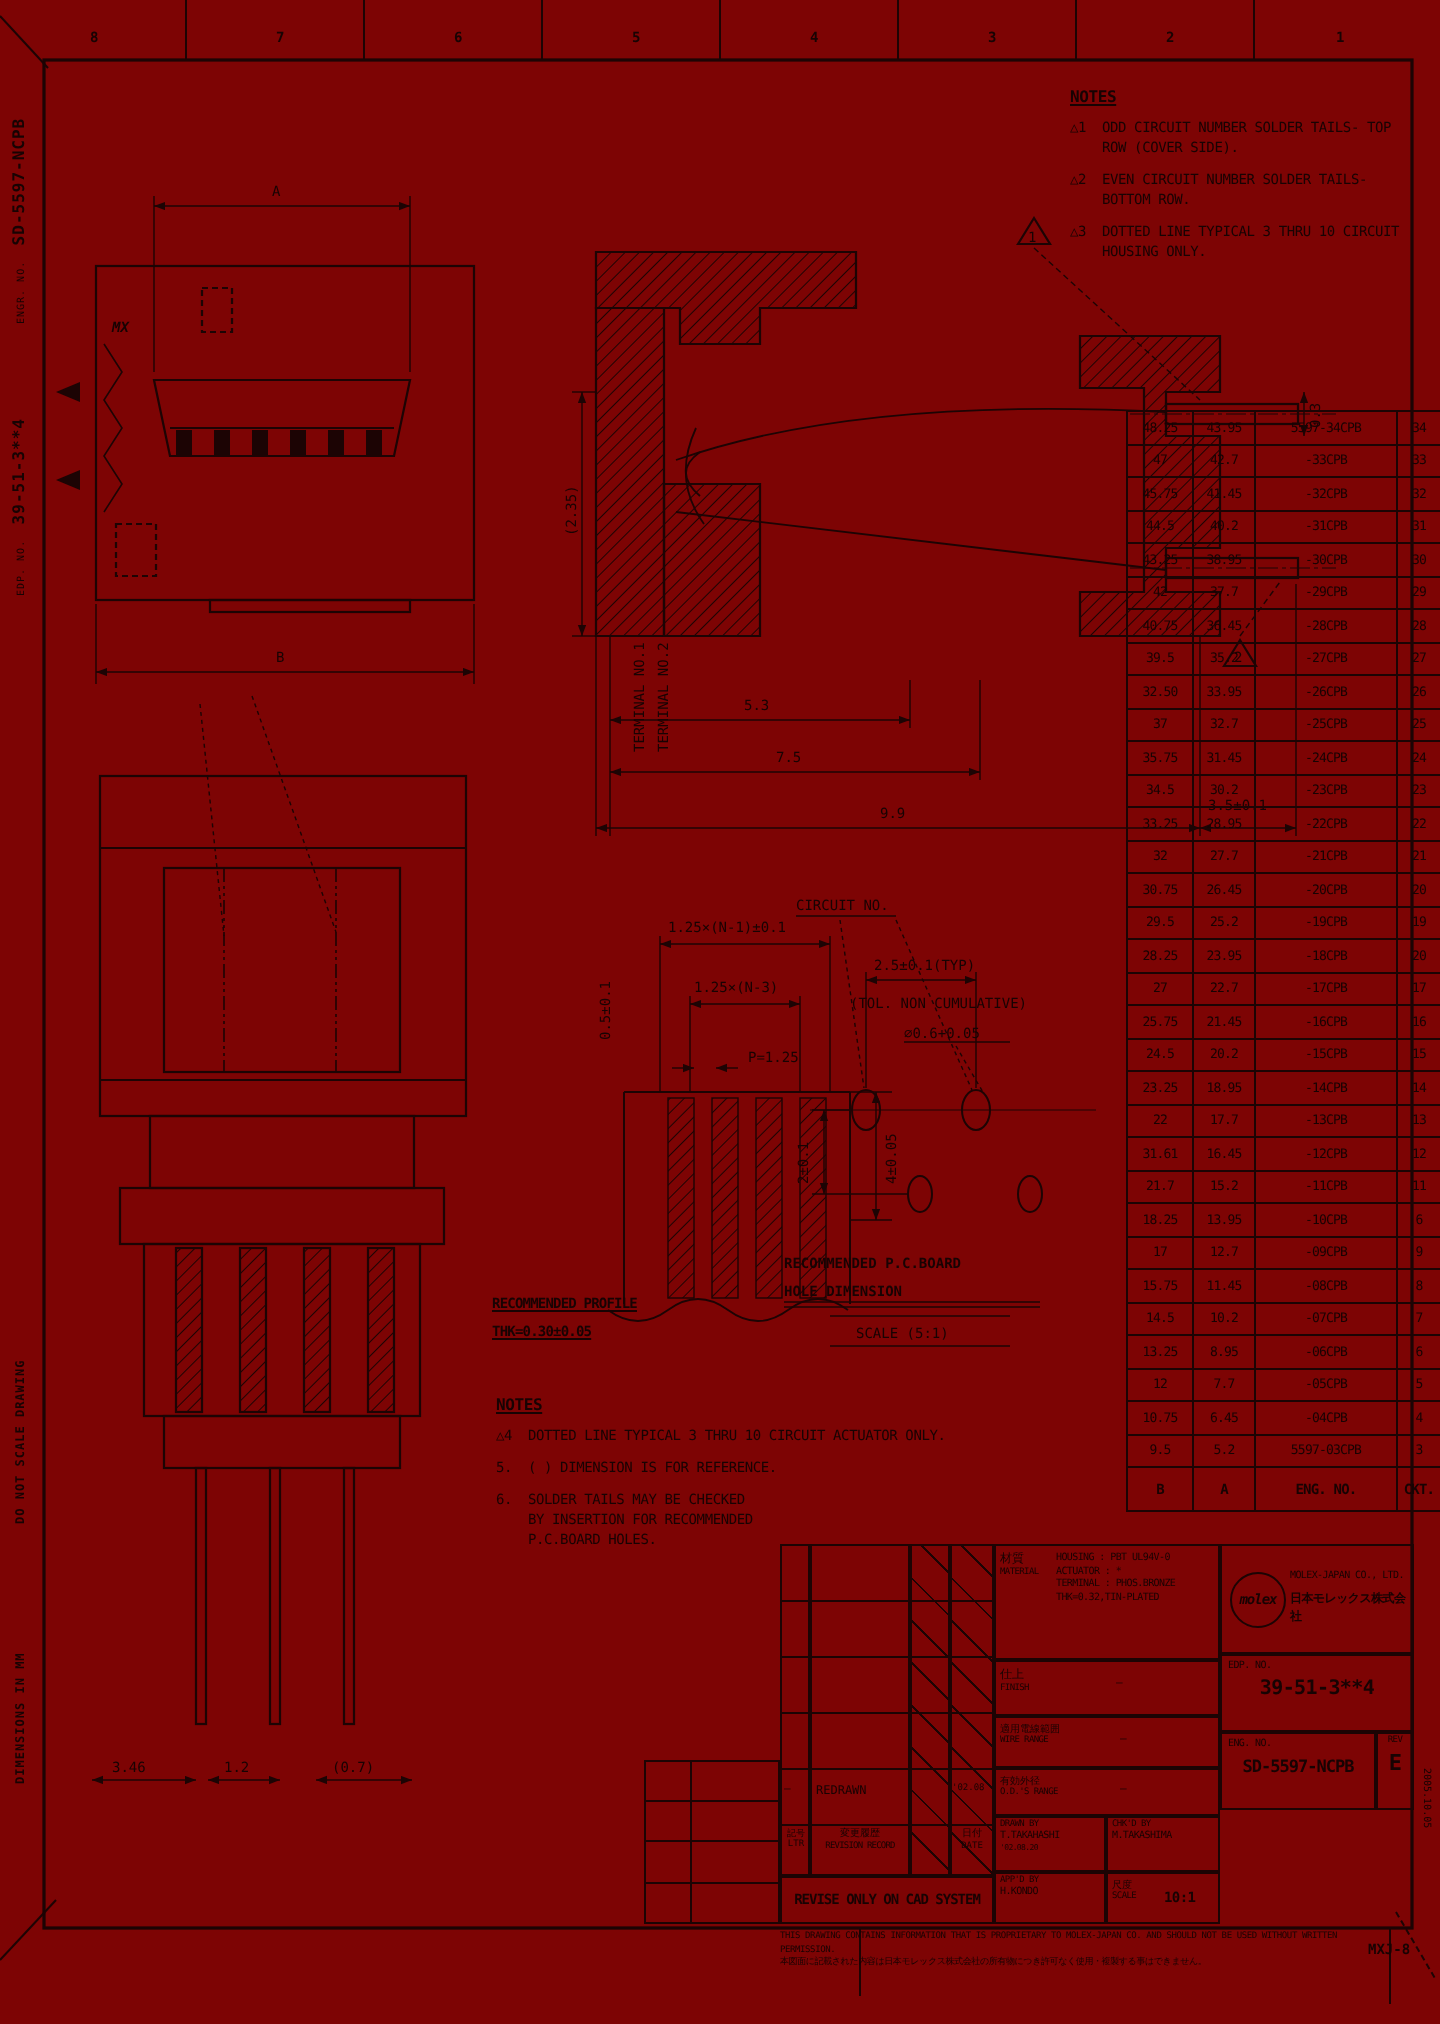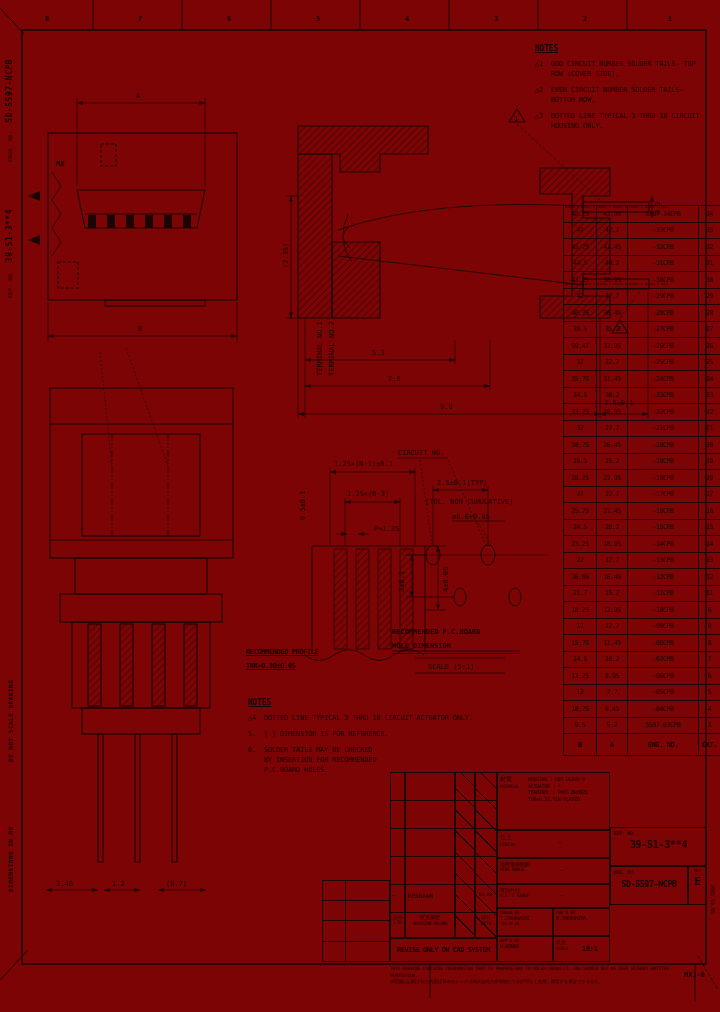--- a/index.html
+++ b/index.html
@@ -367,21 +367,21 @@
         </tr>
 
         <tr>
           <td style="width:30px">39.5</td>
           <td style="width:28px">35.2</td>
           <td style="width:68px">-27CPB</td>
           <td style="width:19px">27</td>
         </tr>
 
         <tr>
-          <td style="width:30px">59.47</td>
+          <td style="width:30px">32.50</td>
           <td style="width:28px">33.95</td>
           <td style="width:68px">-26CPB</td>
           <td style="width:19px">26</td>
         </tr>
 
         <tr>
           <td style="width:30px">37</td>
           <td style="width:28px">32.7</td>
           <td style="width:68px">-25CPB</td>
           <td style="width:19px">25</td>
@@ -465,21 +465,21 @@
         </tr>
 
         <tr>
           <td style="width:30px">22</td>
           <td style="width:28px">17.7</td>
           <td style="width:68px">-13CPB</td>
           <td style="width:19px">13</td>
         </tr>
 
         <tr>
-          <td style="width:30px">36.86</td>
+          <td style="width:30px">31.61</td>
           <td style="width:28px">16.45</td>
           <td style="width:68px">-12CPB</td>
           <td style="width:19px">12</td>
         </tr>
 
         <tr>
           <td style="width:30px">21.7</td>
           <td style="width:28px">15.2</td>
           <td style="width:68px">-11CPB</td>
           <td style="width:19px">11</td>
@@ -629,20 +629,25 @@
   <div class="cell" style="left:497px;top:936px;width:56px;height:26px">
     <div class="en" style="margin:1px 0 0 2px">APP'D BY</div>
     <div style="font-size:5px;margin-left:2px">H.KONDO</div>
   </div>
   <div class="cell" style="left:553px;top:936px;width:57px;height:26px">
     <span class="jp" style="position:absolute;left:2px;top:2px;font-size:5px">尺度</span>
     <span class="en" style="position:absolute;left:2px;top:9px">SCALE</span>
     <span style="position:absolute;left:28px;top:8px;font-size:7px;font-weight:bold">10:1</span>
   </div>
 
+  <div class="cell" style="left:610px;top:772px;width:97px;height:55px">
+    <div class="logo-circle" style="left:4px;top:13px">molex</div>
+    <div style="position:absolute;left:34px;top:12px;font-size:5px;letter-spacing:-.3px">MOLEX-JAPAN CO., LTD.</div>
+    <div style="position:absolute;left:34px;top:22px;font-size:6px;font-weight:bold">日本モレックス株式会社</div>
+  </div>
 
   <div class="cell" style="left:610px;top:827px;width:97px;height:39px">
     <div class="en" style="margin:2px 0 0 3px;font-size:5px">EDP. NO.</div>
     <div class="big" style="font-size:10px;text-align:center;margin-top:3px">39-51-3**4</div>
   </div>
   <div class="cell" style="left:610px;top:866px;width:78px;height:39px">
     <div class="en" style="margin:2px 0 0 3px;font-size:5px">ENG. NO.</div>
     <div class="big" style="font-size:8.5px;text-align:center;margin-top:4px;letter-spacing:-.5px">SD-5597-NCPB</div>
   </div>
   <div class="cell" style="left:688px;top:866px;width:19px;height:39px">

